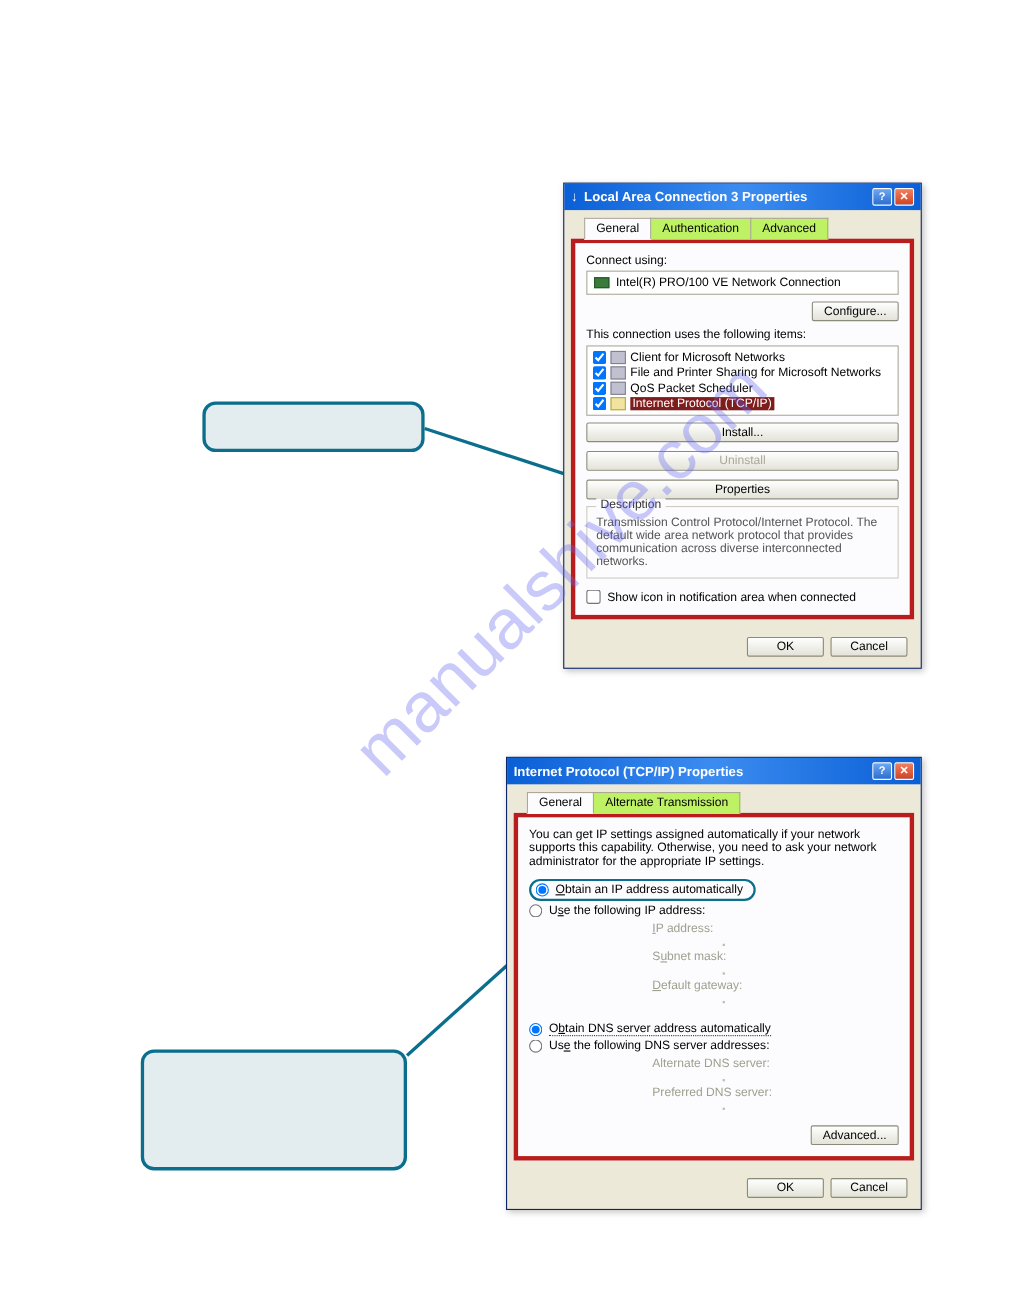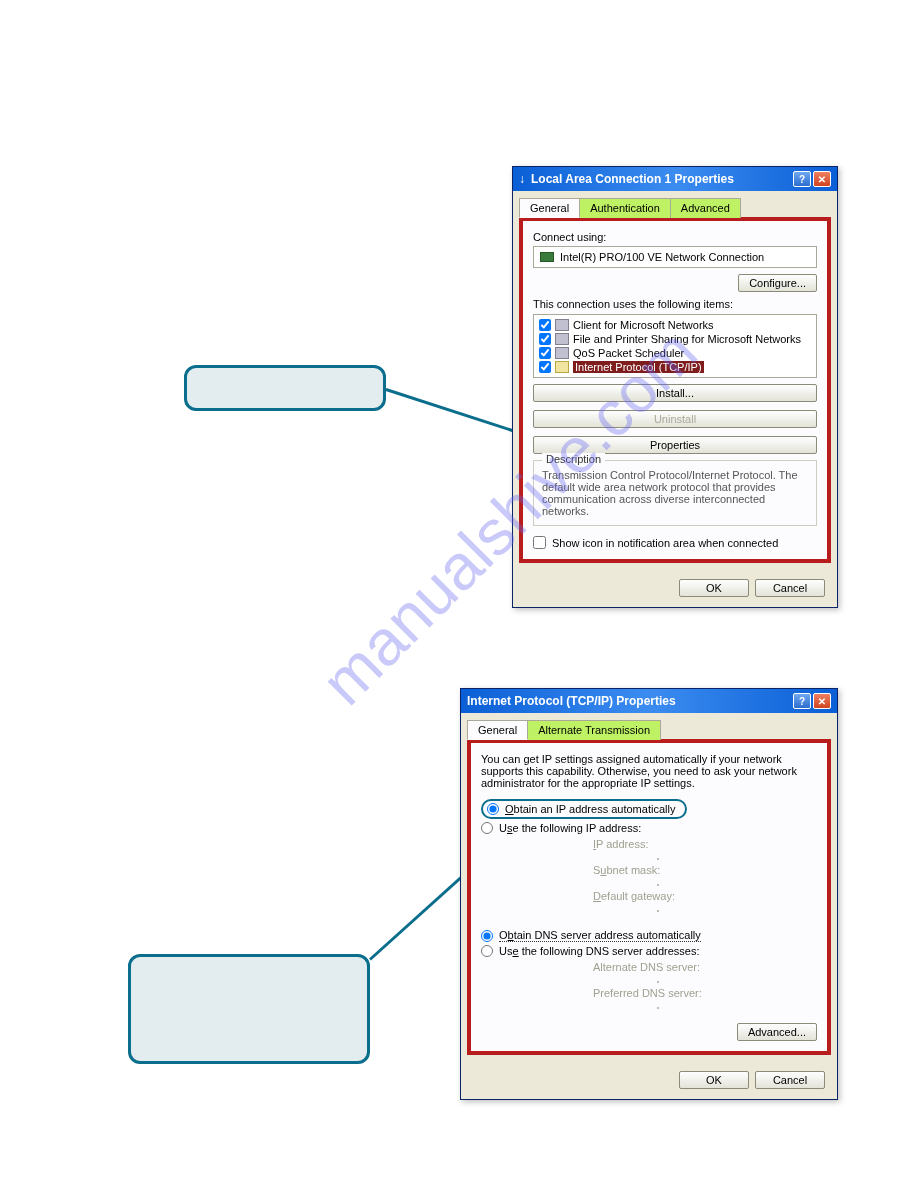--- a/index.html
+++ b/index.html
@@ -57,20 +57,21 @@
       border-radius: 2px;
       cursor: pointer;
     }
     .xp-help-btn { background: linear-gradient(#6ea8f0, #2c6ed0); color:#fff; }
     .xp-close-btn { background: linear-gradient(#f08060, #d04420); color:#fff; }
 
     .xp-tabs {
       display: flex;
       padding: 6px 6px 0 6px;
       gap: 0;
+      margin-left: 12px;
     }
     .xp-tab {
       padding: 3px 10px;
       border: 1px solid #aca899;
       border-bottom: none;
       background: #bef264;
       font-size: 11px;
       position: relative;
       top: 1px;
       margin-right: -1px;
@@ -197,21 +198,21 @@
 <div class="callout-line" style="top:388px; left:386px; width:174px; transform:rotate(18deg);"></div>
 <div class="desc-highlight" style="top:428px; left:528px; width:302px; height:60px;"></div>
 
 <div class="callout" style="top:954px; left:128px; width:242px; height:110px;"></div>
 <div class="callout-line" style="top:958px; left:370px; width:182px; transform:rotate(-42deg);"></div>
 
 <div class="xp-dialog" style="top:166px; left:512px; width:326px;">
   <div class="xp-titlebar">
     <div class="xp-titlebar-left">
       <span>↓</span>
-      <span>Local Area Connection 1 Properties</span>
+      <span>Local Area Connection 3 Properties</span>
     </div>
     <div class="xp-titlebar-right">
       <div class="xp-titlebar-btn xp-help-btn">?</div>
       <div class="xp-titlebar-btn xp-close-btn">✕</div>
     </div>
   </div>
   <div class="xp-tabs">
     <div class="xp-tab active">General</div>
     <div class="xp-tab">Authentication</div>
     <div class="xp-tab">Advanced</div>

